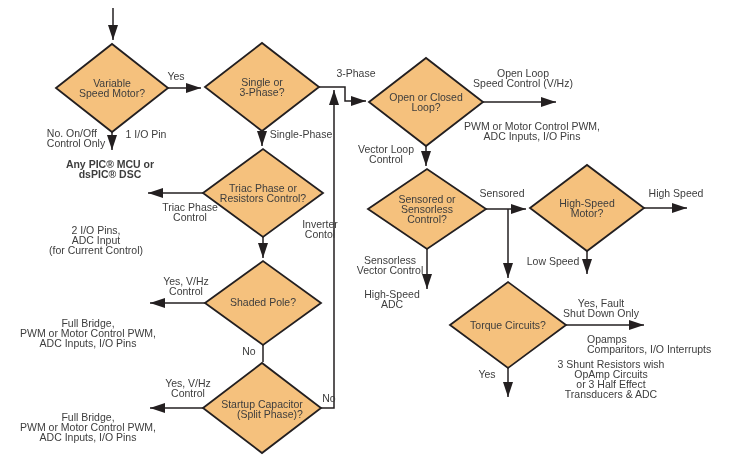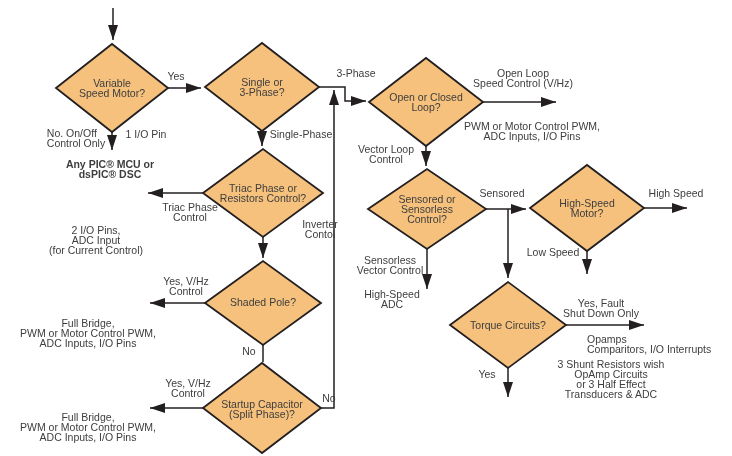--- a/index.html
+++ b/index.html
@@ -81,21 +81,21 @@
     </g>
   </svg>
 
   <div class="label" style="left:112px; top:88px;">Variable
 Speed Motor?</div>
   <div class="label" style="left:262px; top:87px;">Single or
 3-Phase?</div>
   <div class="label" style="left:263px; top:193px;">Triac Phase or
 Resistors Control?</div>
   <div class="label" style="left:263px; top:302px;">Shaded Pole?</div>
-  <div class="label" style="left:262px; top:409px;">Startup Capacitor
+  <div class="label" style="left:262px; top:409px;text-align:right;">Startup Capacitor
 (Split Phase)?</div>
   <div class="label" style="left:426px; top:102px;">Open or Closed
 Loop?</div>
   <div class="label" style="left:427px; top:209px;">Sensored or
 Sensorless
 Control?</div>
   <div class="label" style="left:587px; top:208px;">High-Speed
 Motor?</div>
   <div class="label" style="left:508px; top:325px;">Torque Circuits?</div>
 
@@ -130,21 +130,21 @@
 Speed Control (V/Hz)</div>
   <div class="label" style="left:532px; top:131px;">PWM or Motor Control PWM,
 ADC Inputs, I/O Pins</div>
   <div class="label" style="left:386px; top:154px;">Vector Loop
 Control</div>
   <div class="label" style="left:502px; top:193px;">Sensored</div>
   <div class="label" style="left:390px; top:265px;">Sensorless
 Vector Control</div>
   <div class="label" style="left:392px; top:299px;">High-Speed
 ADC</div>
-  <div class="label" style="left:553px; top:252px;">Low Speed</div>
+  <div class="label" style="left:553px; top:261px;">Low Speed</div>
   <div class="label" style="left:676px; top:193px;">High Speed</div>
   <div class="label" style="left:601px; top:308px;">Yes, Fault
 Shut Down Only</div>
   <div class="label align-left anchored" style="left:587px; top:334px;">Opamps
 Comparitors, I/O Interrupts</div>
   <div class="label" style="left:487px; top:374px;">Yes</div>
   <div class="label" style="left:611px; top:379px;">3 Shunt Resistors wish OpAmp Circuits
 or 3 Half Effect Transducers &amp; ADC</div>
 
 </div>

